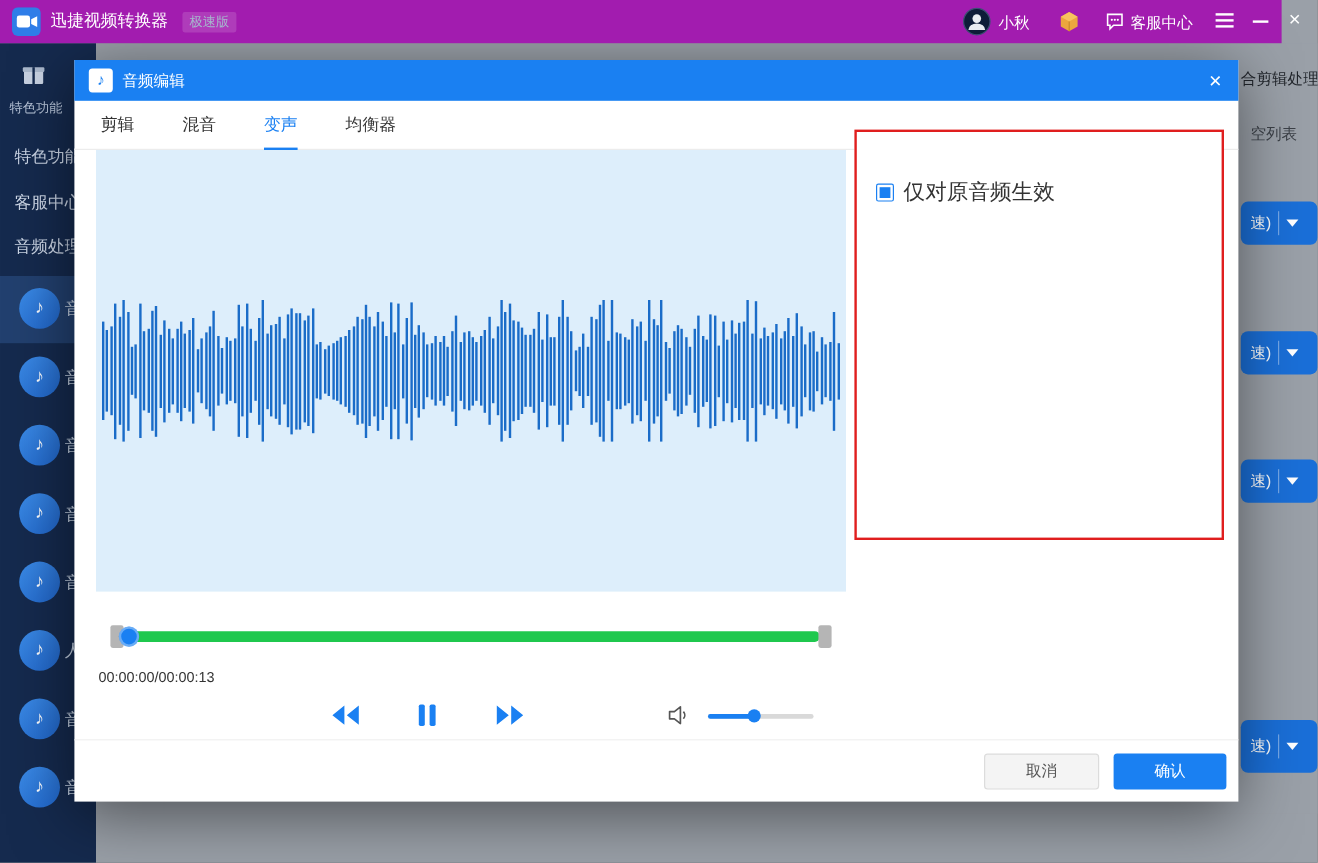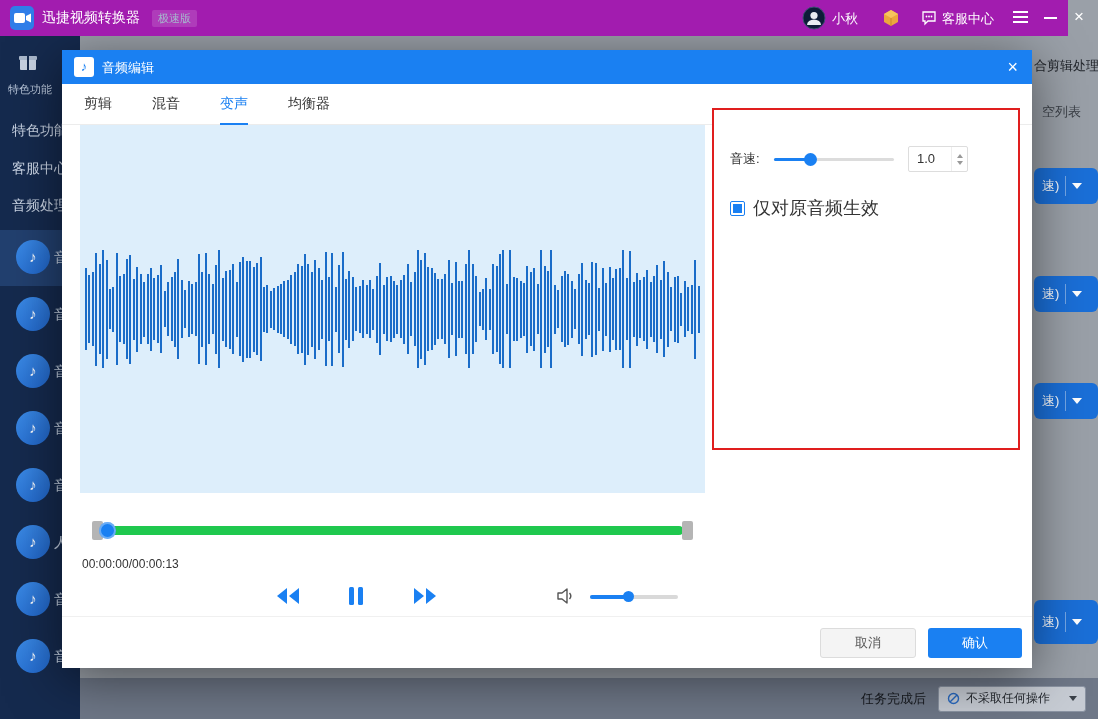--- a/index.html
+++ b/index.html
@@ -189,31 +189,20 @@
     <span>速)</span>
     <span class="pill-divider"></span>
     <span class="tri-down"></span>
   </div>
   <div class="bg-pill p3">
     <span>速)</span>
     <span class="pill-divider"></span>
     <span class="tri-down"></span>
   </div>
 
-  <div class="statusbar">
-    <span class="sb-label">任务完成后</span>
-    <div class="sb-dropdown">
-      <svg width="13" height="13" viewBox="0 0 13 13">
-          <circle cx="6.5" cy="6.5" r="5" fill="none" stroke="#2a6ac0" stroke-width="1.4"></circle>
-          <line x1="3" y1="10" x2="10" y2="3" stroke="#2a6ac0" stroke-width="1.4"></line>
-        </svg>
-      <span class="sb-dd-text">不采取任何操作</span>
-      <span class="sb-tri"></span>
-    </div>
-  </div>
 
   <div class="titlebar">
     <span class="app-icon">
       <svg width="24" height="24" viewBox="0 0 24 24">
           <rect width="24" height="24" rx="5" fill="#2f7de8"></rect>
           <rect x="4" y="7" width="11" height="10" rx="2" fill="#fff"></rect>
           <path d="M16 10 l5 -2.5 v9 l-5 -2.5 z" fill="#fff"></path>
         </svg>
     </span>
     <span class="app-title">迅捷视频转换器</span>
@@ -480,34 +469,20 @@
       </span>
       <span class="vol-slider">
         <span class="vol-fill" style="display:block"></span>
         <span class="vol-knob"></span>
       </span>
     </div>
 
     <div class="preset-panel">
 
 
-      <div class="param-row param-speed">
-        <span class="param-label">音速:</span>
-        <span class="pslider">
-          <span class="psfill fill-30" style="display:block"></span>
-          <span class="psknob knob-30"></span>
-        </span>
-        <span class="spinner">
-          <span class="spin-val">1.0</span>
-          <span class="spin-arrows">
-            <span class="arr-up"></span>
-            <span class="arr-down"></span>
-          </span>
-        </span>
-      </div>
 
       <div class="check-row check-1">
         <span class="cbox checked">
             <span class="cb-inner"></span>
           </span>
         <span class="check-label">仅对原音频生效</span>
       </div>
     </div>
 
     <div class="dlg-footer-line"></div>

